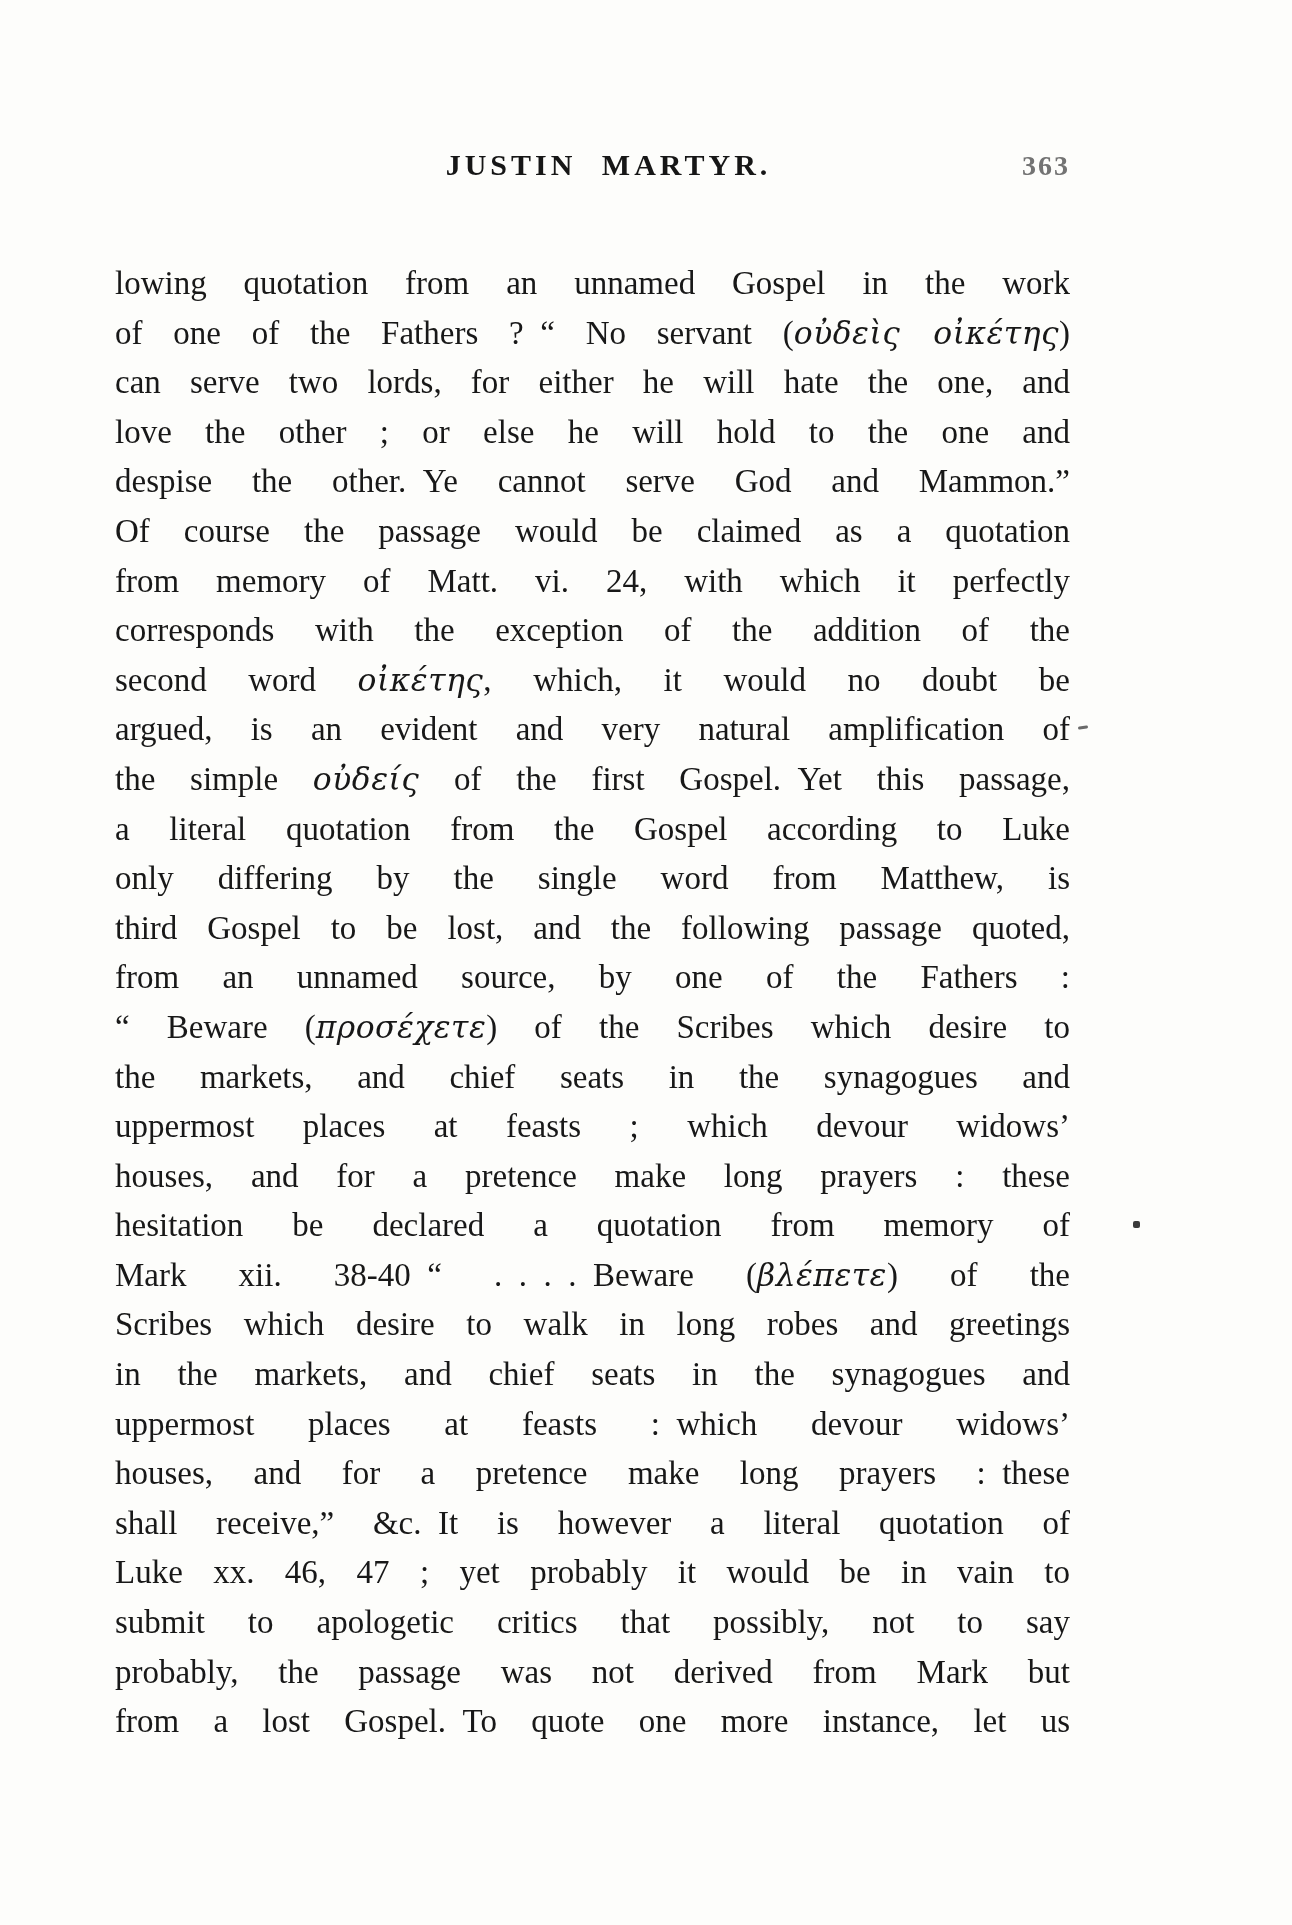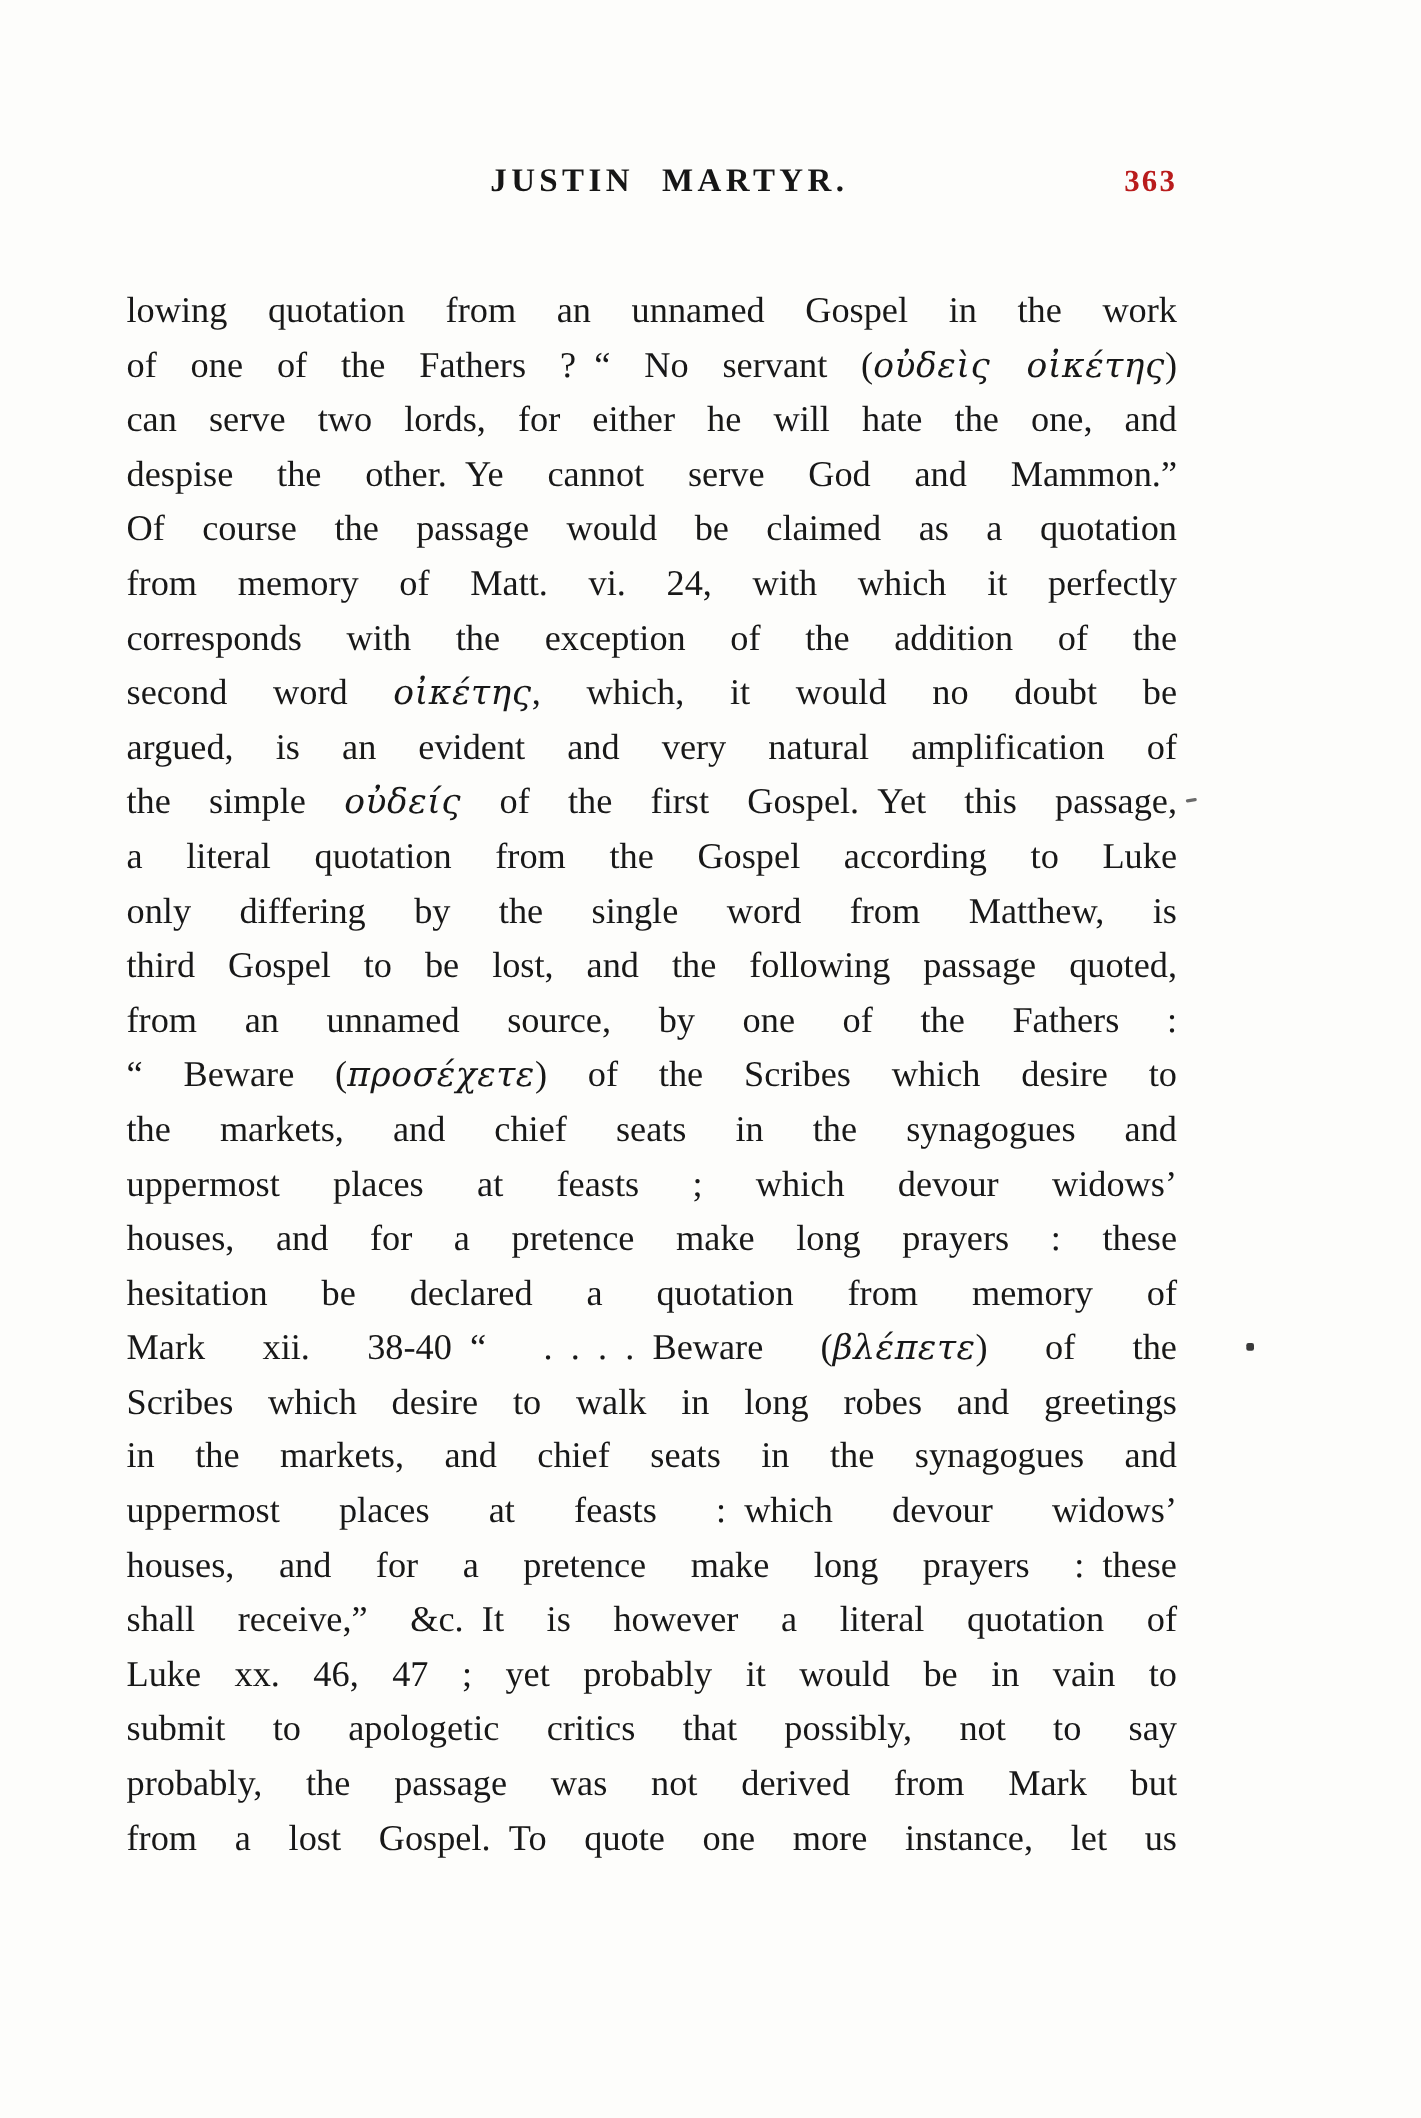--- a/index.html
+++ b/index.html
@@ -36,21 +36,21 @@
     word-spacing: 14px;
     color: #161616;
   }
   .folio-number {
     position: absolute;
     right: 0;
     top: 2px;
     font-size: 28px;
     font-weight: 700;
     letter-spacing: 2px;
-    color: #b91c1c;
+    color: #737373;
   }
   .page-body {
     position: absolute;
     left: 115px;
     top: 226px;
     width: 955px;
     margin-top: 33px;
   }
   .line {
     font-size: 33px;
@@ -94,20 +94,21 @@
 
   <div class="running-header">
     <div class="running-title">JUSTIN MARTYR.</div>
     <div class="folio-number">363</div>
   </div>
 
   <div class="page-body">
       <div class="line">lowing quotation from an unnamed Gospel in the work</div>
       <div class="line">of one of the Fathers ? “ No servant (<i class="greek">οὐδεὶς οἰκέτης</i>)</div>
       <div class="line">can serve two lords, for either he will hate the one, and</div>
+      <div class="line">love the other ; or else he will hold to the one and</div>
       <div class="line">despise the other. Ye cannot serve God and Mammon.”</div>
       <div class="line">Of course the passage would be claimed as a quotation</div>
       <div class="line">from memory of Matt. vi. 24, with which it perfectly</div>
       <div class="line">corresponds with the exception of the addition of the</div>
       <div class="line">second word <i class="greek">οἰκέτης</i>, which, it would no doubt be</div>
       <div class="line">argued, is an evident and very natural amplification of</div>
       <div class="line">the simple <i class="greek">οὐδείς</i> of the first Gospel. Yet this passage,</div>
       <div class="line">a literal quotation from the Gospel according to Luke</div>
       <div class="line">only differing by the single word from Matthew, is</div>
       <div class="line">third Gospel to be lost, and the following passage quoted,</div>

